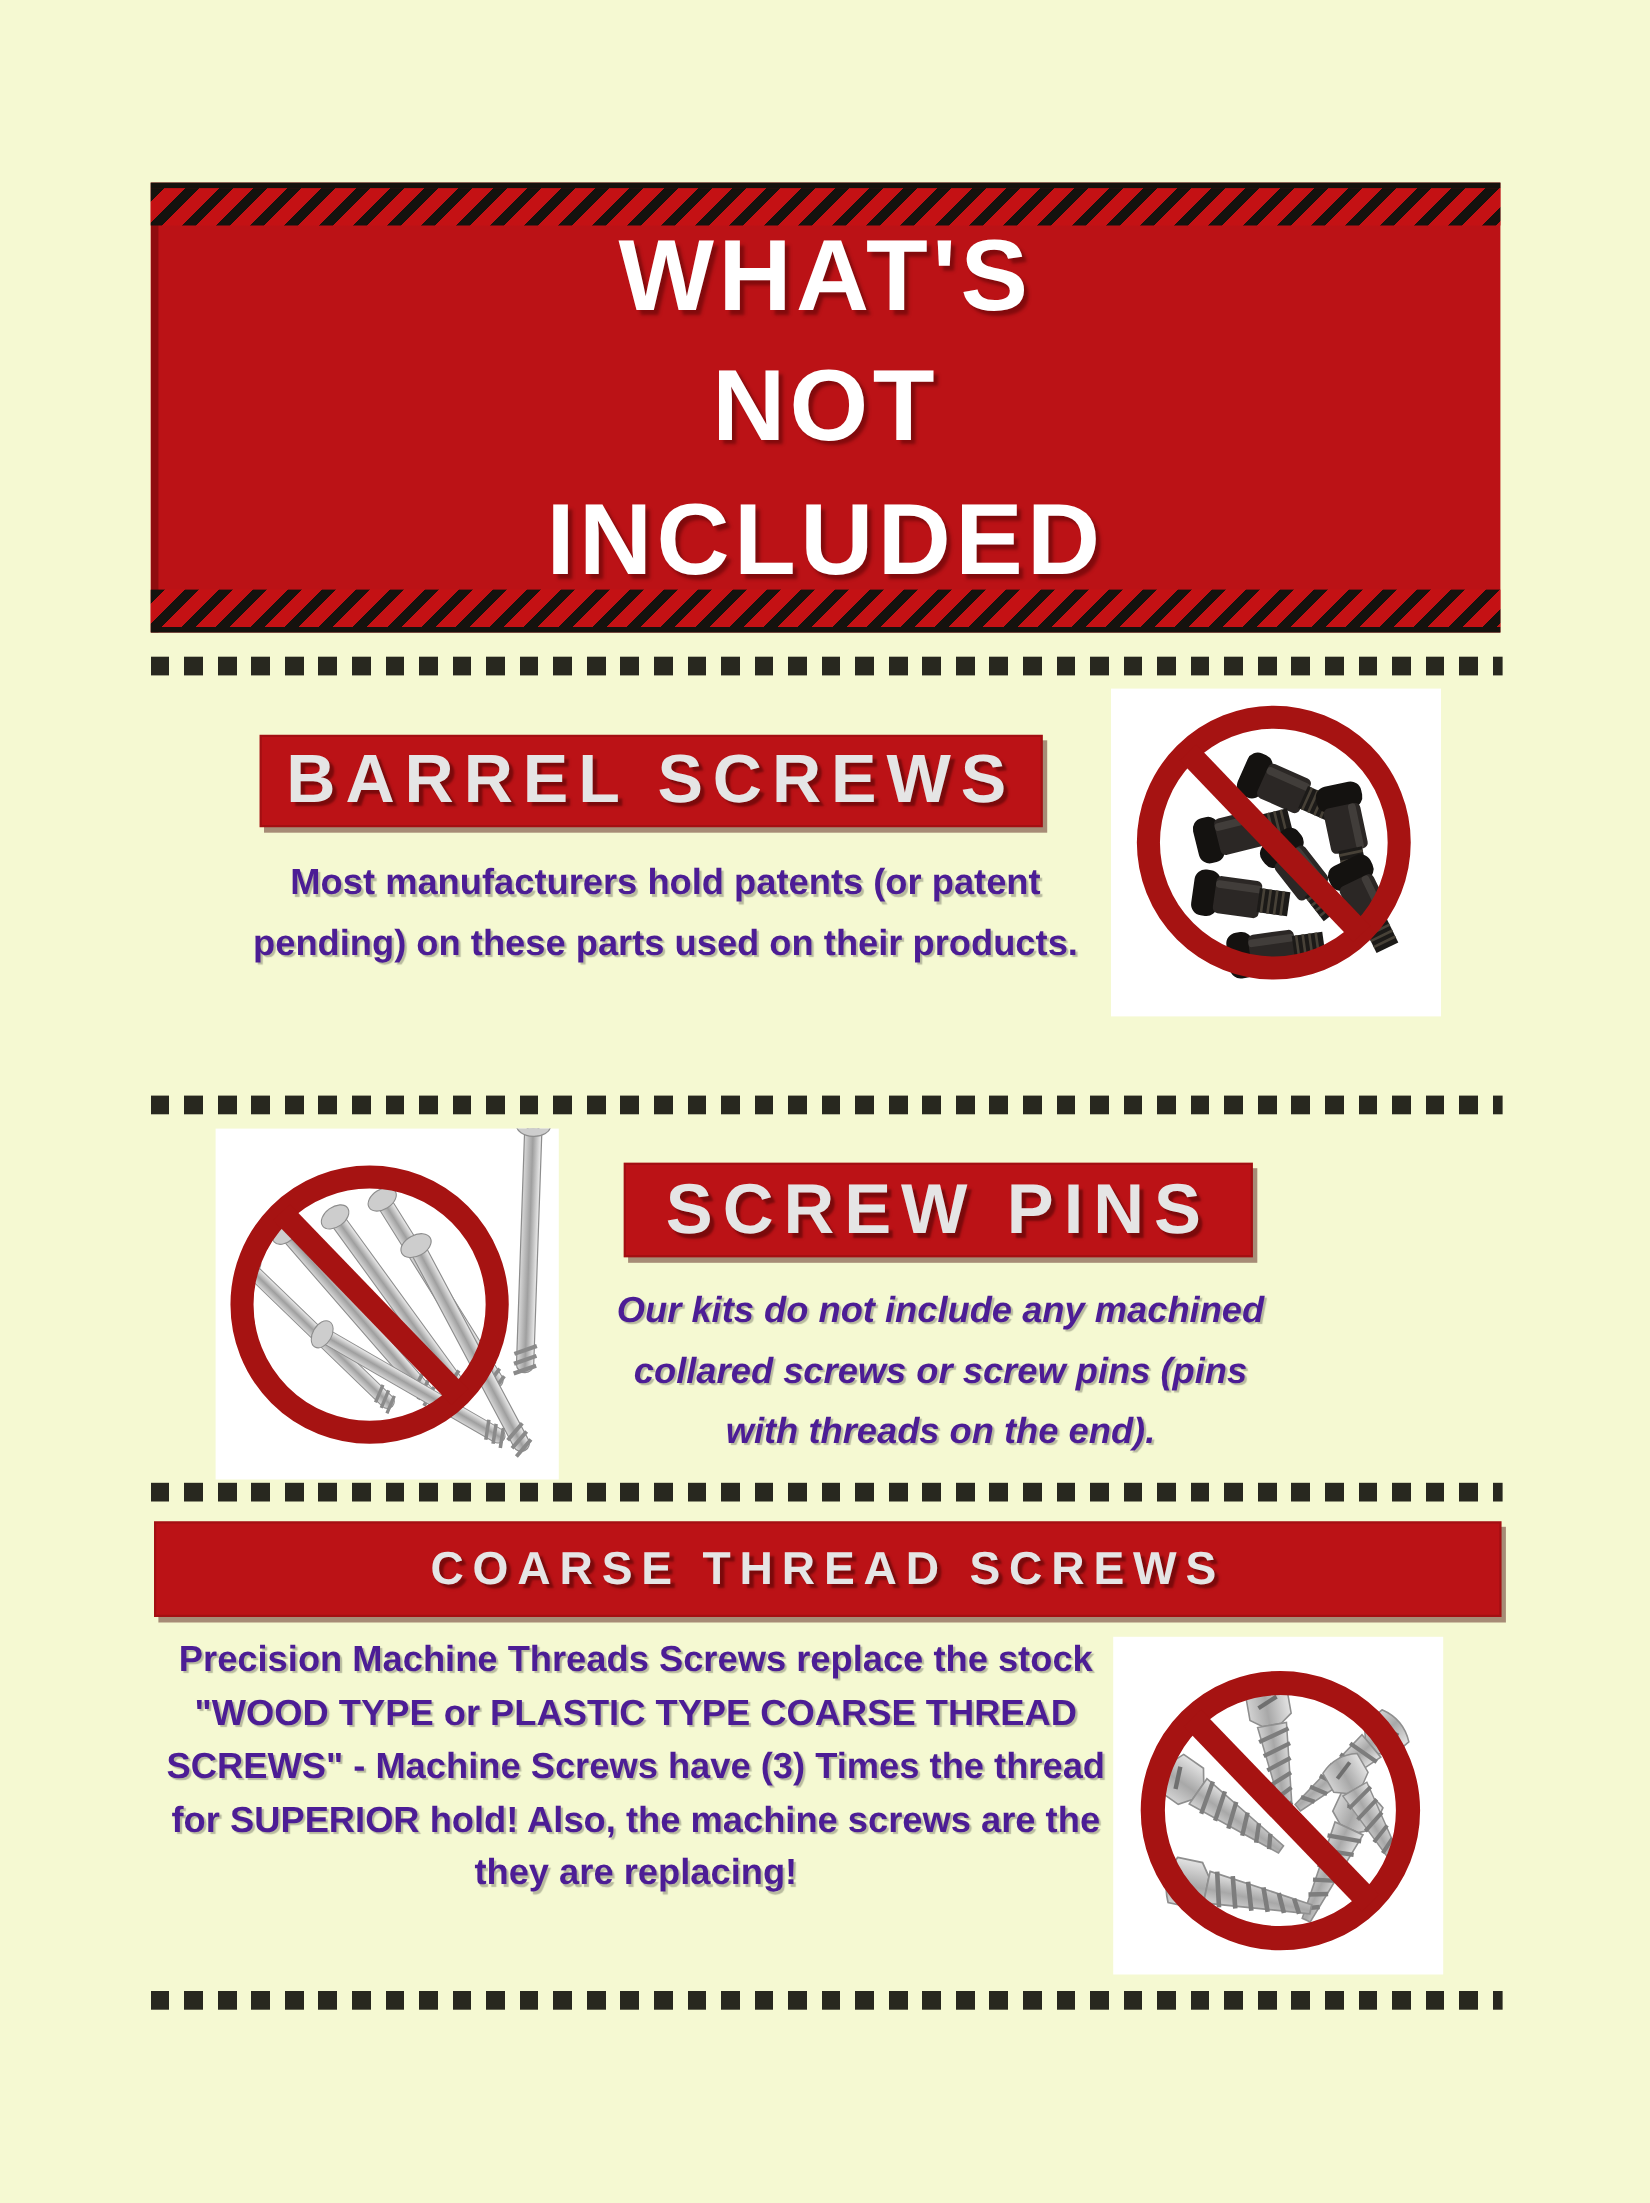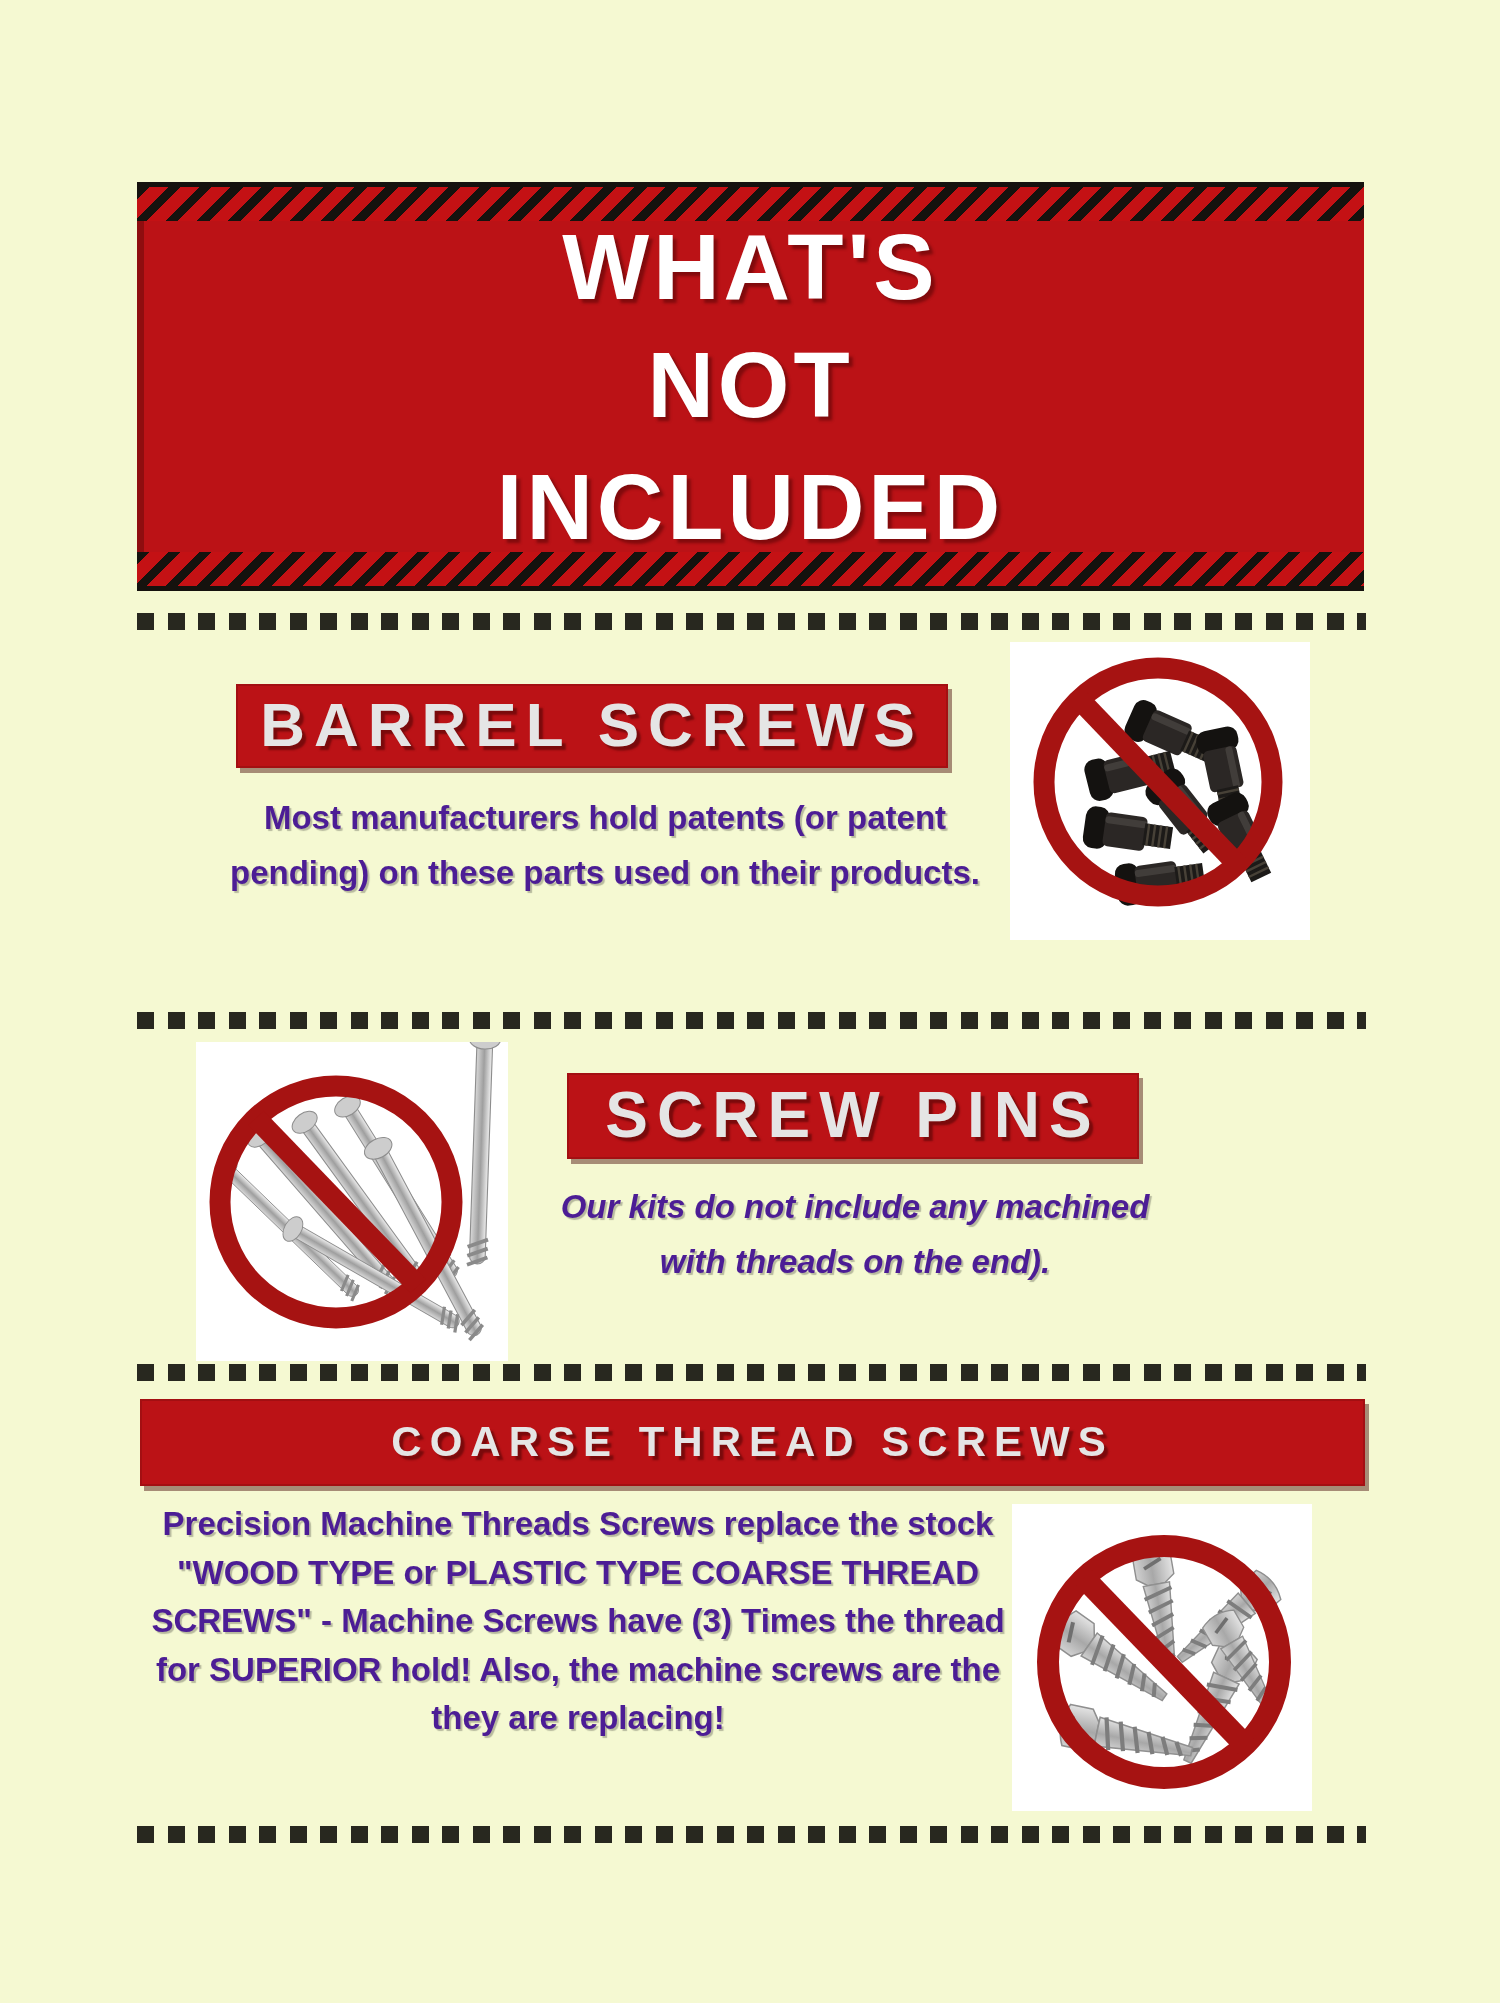--- a/index.html
+++ b/index.html
@@ -1,17 +1,17 @@
 <!DOCTYPE html>
 <html><head>
 <meta charset="utf-8">
 <style>
   html,body{margin:0;padding:0;background:#F5F9D2;}
   .poster{position:relative;width:1500px;height:1840px;background:#F5F9D2;
-          font-family:"Liberation Sans",sans-serif;overflow:hidden;margin:16px auto;}
+          font-family:"Liberation Sans",sans-serif;overflow:hidden;margin:0 auto;}
 
   
   .banner{position:absolute;left:137px;top:166px;width:1227px;height:409px;
           background:#BB1216;box-shadow:inset 7px 0 0 rgba(70,4,4,.38);}
   .hazard{position:absolute;left:0;width:100%;height:39px;box-sizing:border-box;
           background:repeating-linear-gradient(135deg,#15120e 0 9px,#C41114 9px 22px);}
   .hazard.top{top:0;border-top:5px solid #15120e;}
   .hazard.bot{bottom:0;border-bottom:5px solid #15120e;}
   .banner-line{position:absolute;left:0;width:100%;text-align:center;color:#ffffff;
           font-weight:bold;font-size:92px;line-height:95px;letter-spacing:4px;
@@ -118,20 +118,21 @@
       <use href="#pin" transform="translate(180,235) rotate(30) scale(0.95)"></use>
       <g>
         <circle cx="140" cy="160" r="116" fill="none" stroke="#A61312" stroke-width="21"></circle>
         <line x1="60" y1="76" x2="222" y2="244" stroke="#A61312" stroke-width="21"></line>
       </g>
     </svg>
   </div>
   <div class="secbar" id="bar2">SCREW PINS</div>
   <div class="bodytext" id="body2">
     <div>Our kits do not include any machined</div>
+    <div>collared screws or screw pins (pins</div>
     <div>with threads on the end).</div>
   </div>
 
   <div class="secbar" id="bar3">COARSE THREAD SCREWS</div>
   <div class="bodytext" id="body3">
     <div>Precision Machine Threads Screws replace the stock</div>
     <div>"WOOD TYPE or PLASTIC TYPE COARSE THREAD</div>
     <div>SCREWS" - Machine Screws have (3) Times the thread</div>
     <div>for SUPERIOR hold! Also, the machine screws are the</div>
     <div>they are replacing!</div>

